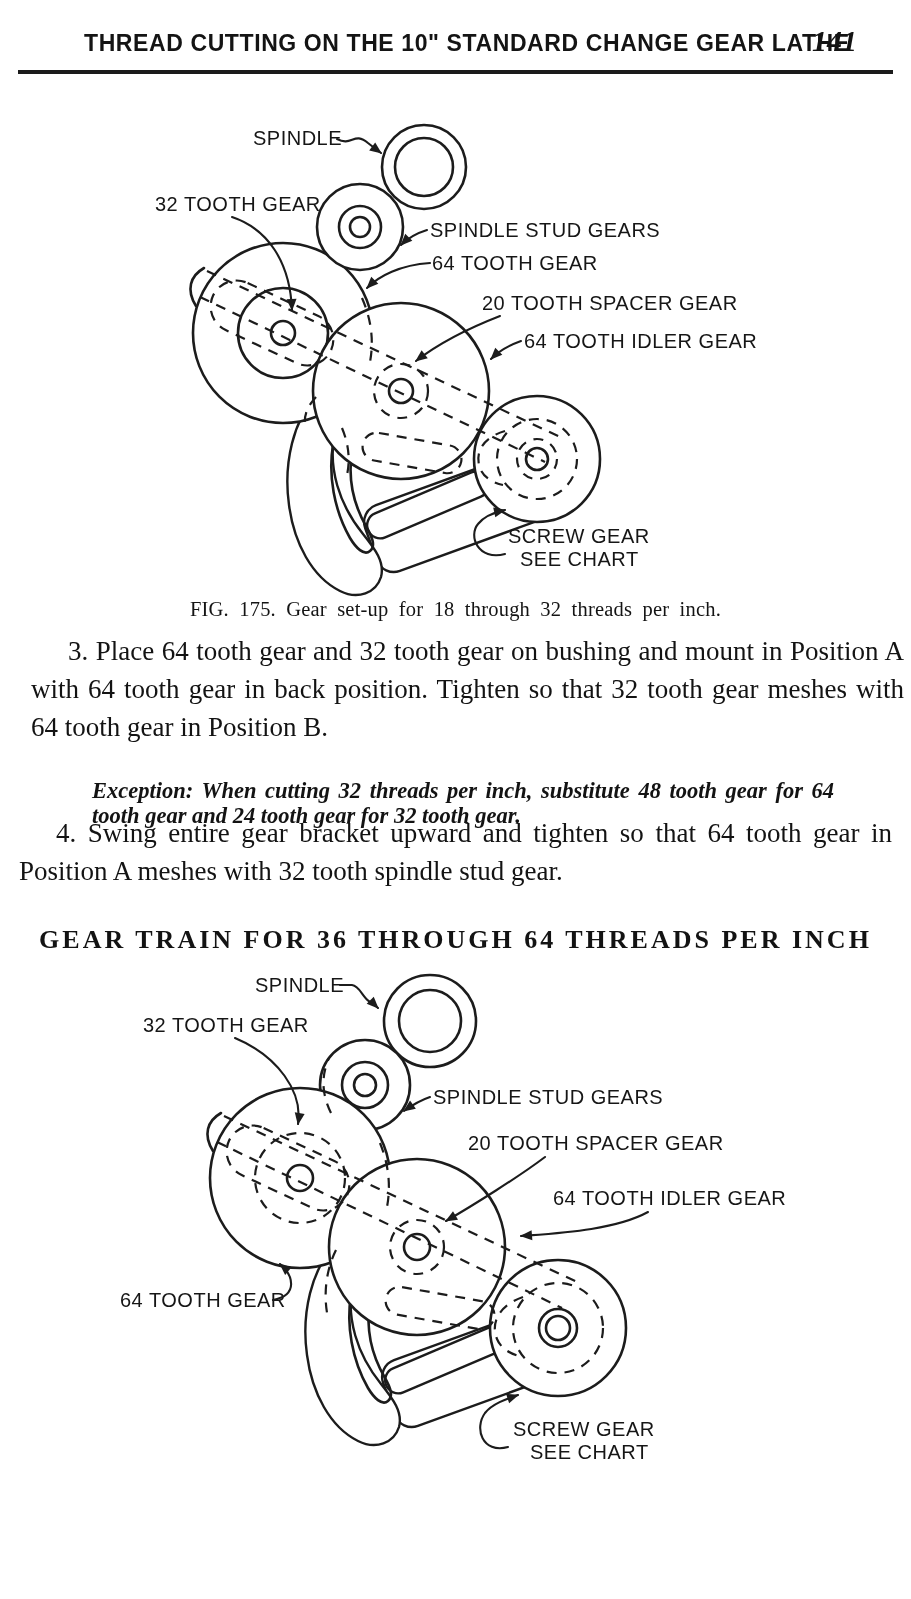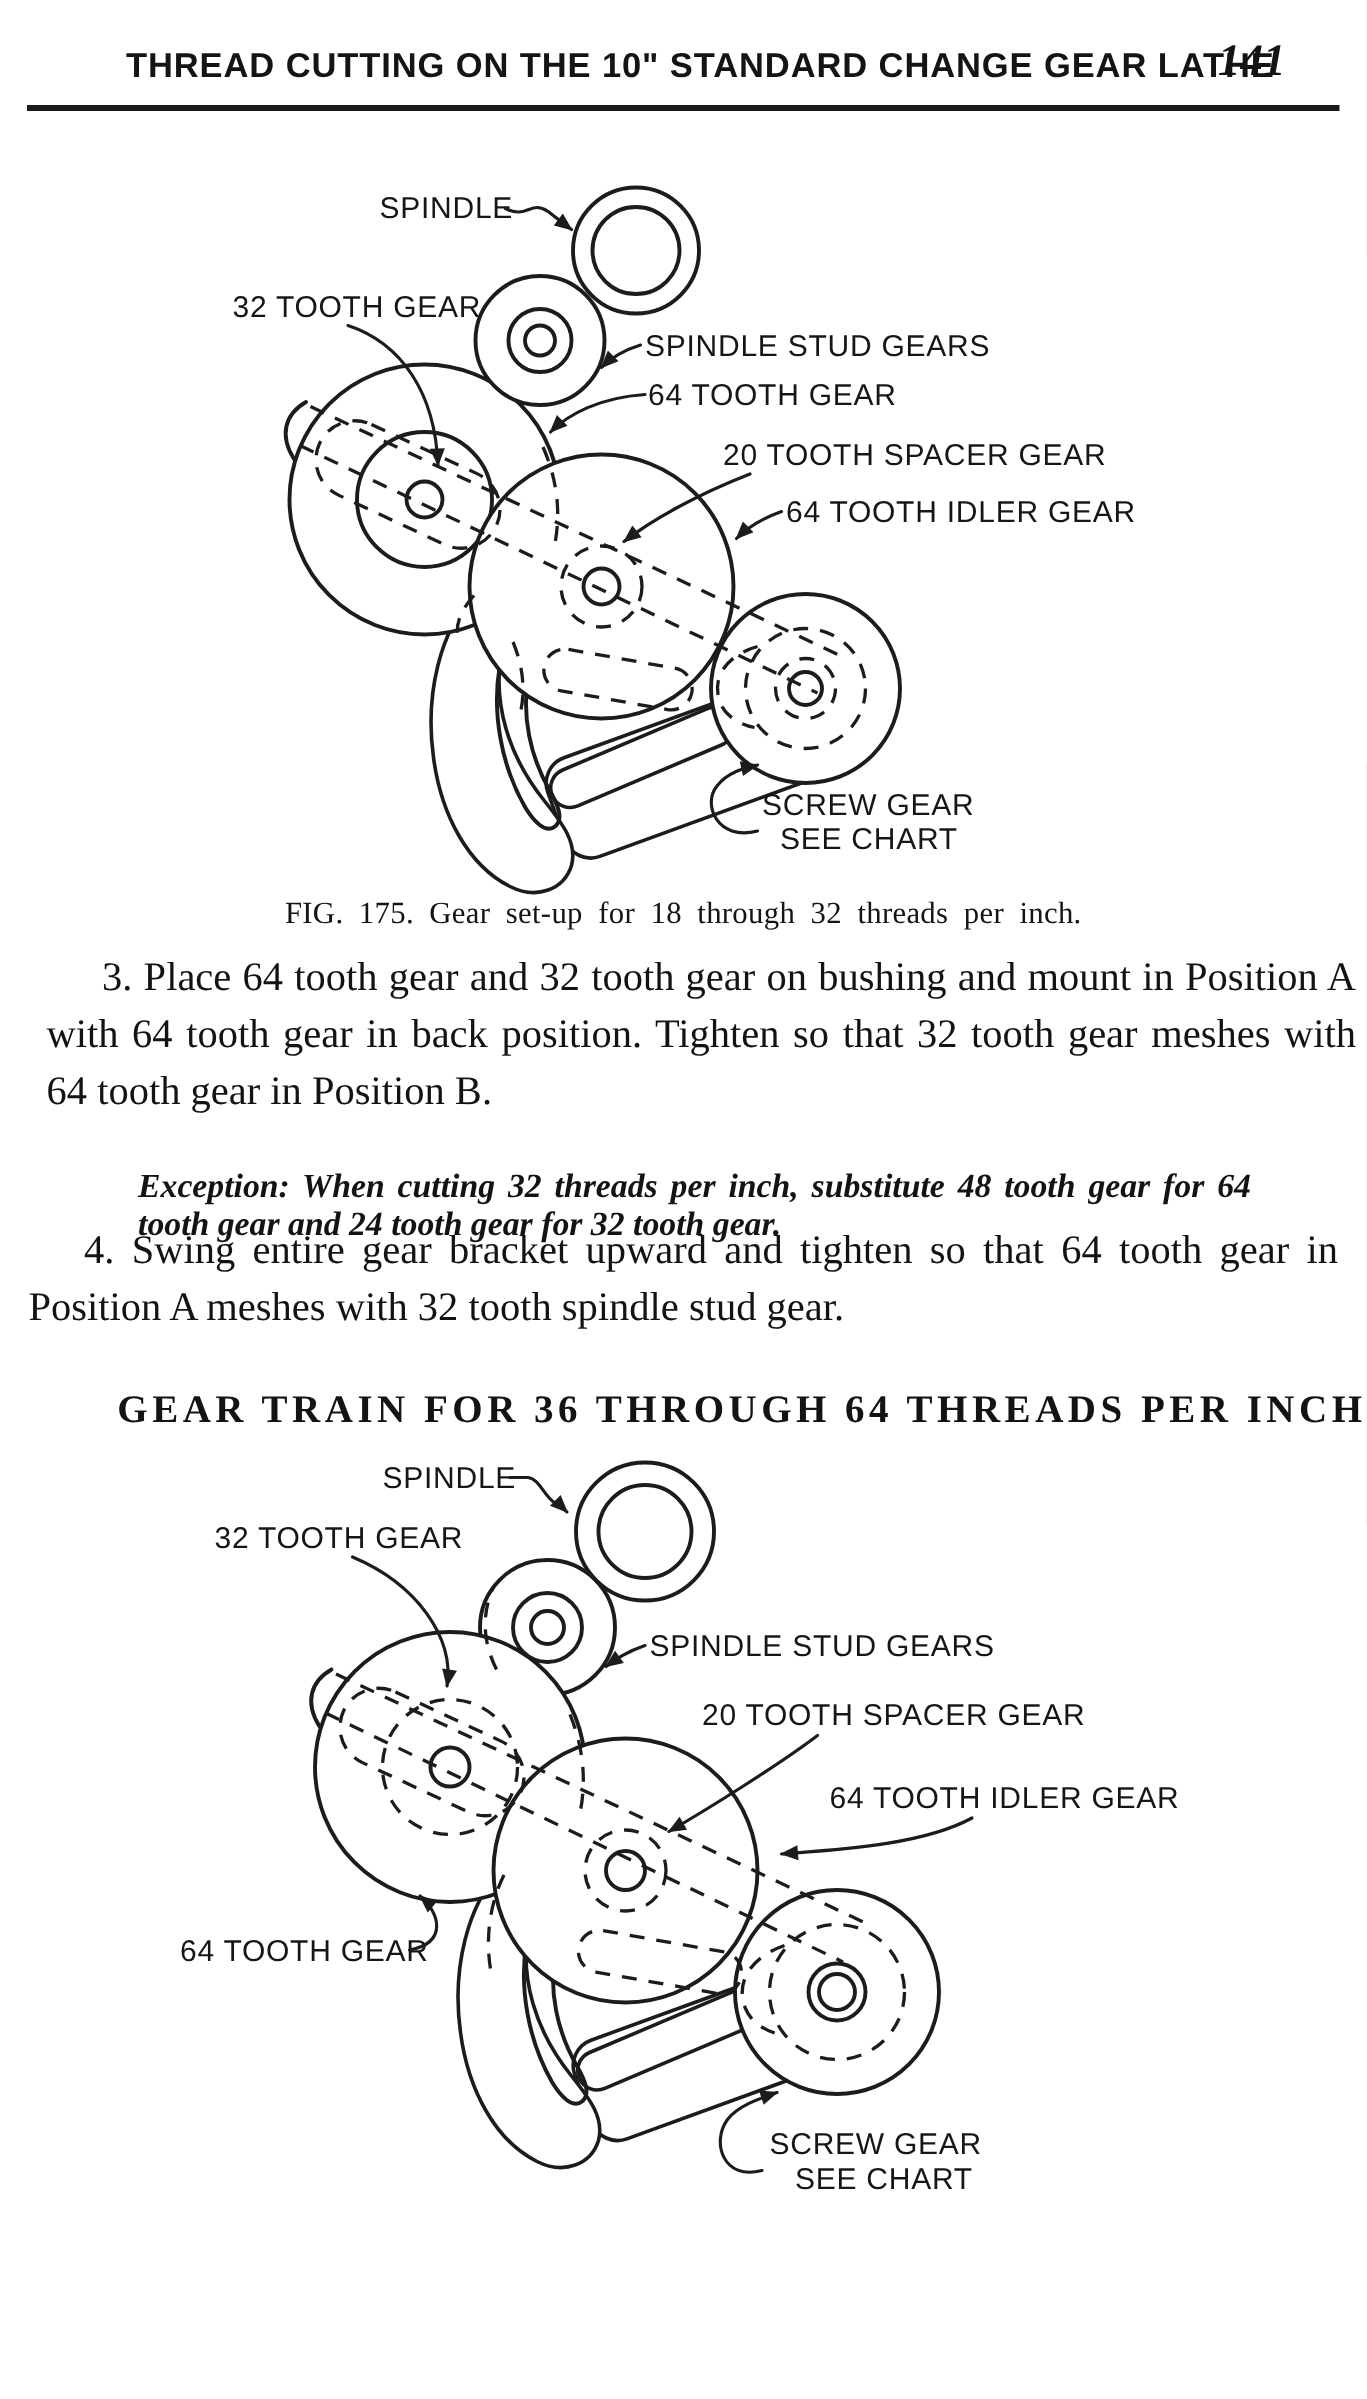--- a/index.html
+++ b/index.html
@@ -11,21 +11,21 @@
   .hdr-num{position:absolute;right:54px;top:24px;font-family:"Liberation Serif",serif;
         font-weight:700;font-size:30px;color:#141414;font-style:italic;}
   .hdr-rule{position:absolute;left:18px;top:70px;width:875px;height:4px;background:#1b1b1b;}
   .figsvg{position:absolute;left:0;}
   .caption{position:absolute;left:0;width:911px;text-align:center;font-size:20.5px;
         word-spacing:5px;letter-spacing:.2px;color:#141414;}
   .bodytext{position:absolute;left:19px;width:873px;font-size:27px;line-height:38px;
         text-align:justify;text-indent:37px;color:#131313;}
   .exception{position:absolute;left:76px;width:742px;font-size:22.5px;line-height:25px;
         font-style:italic;font-weight:700;text-align:justify;color:#131313;}
-  .sect-head{position:absolute;left:0;width:911px;text-align:right;font-size:26px;
+  .sect-head{position:absolute;left:0;width:911px;text-align:center;font-size:26px;
         font-weight:700;letter-spacing:3px;color:#131313;}
   
   .ink{stroke:#1c1c1c;fill:none;stroke-width:2.6;stroke-linecap:round;}
   .inkf{stroke:#1c1c1c;fill:#ffffff;stroke-width:2.6;}
   .brk{stroke:#1c1c1c;fill:#ffffff;stroke-width:2.4;stroke-linejoin:round;}
   .hid{stroke:#1c1c1c;fill:none;stroke-width:2.2;stroke-dasharray:10 8;stroke-linecap:butt;}
   .ldr{stroke:#1c1c1c;fill:none;stroke-width:2.1;stroke-linecap:round;}
   .lbl{font-family:"Liberation Sans",sans-serif;font-size:20px;letter-spacing:.5px;
        fill:#161616;font-weight:500;}
 </style>

